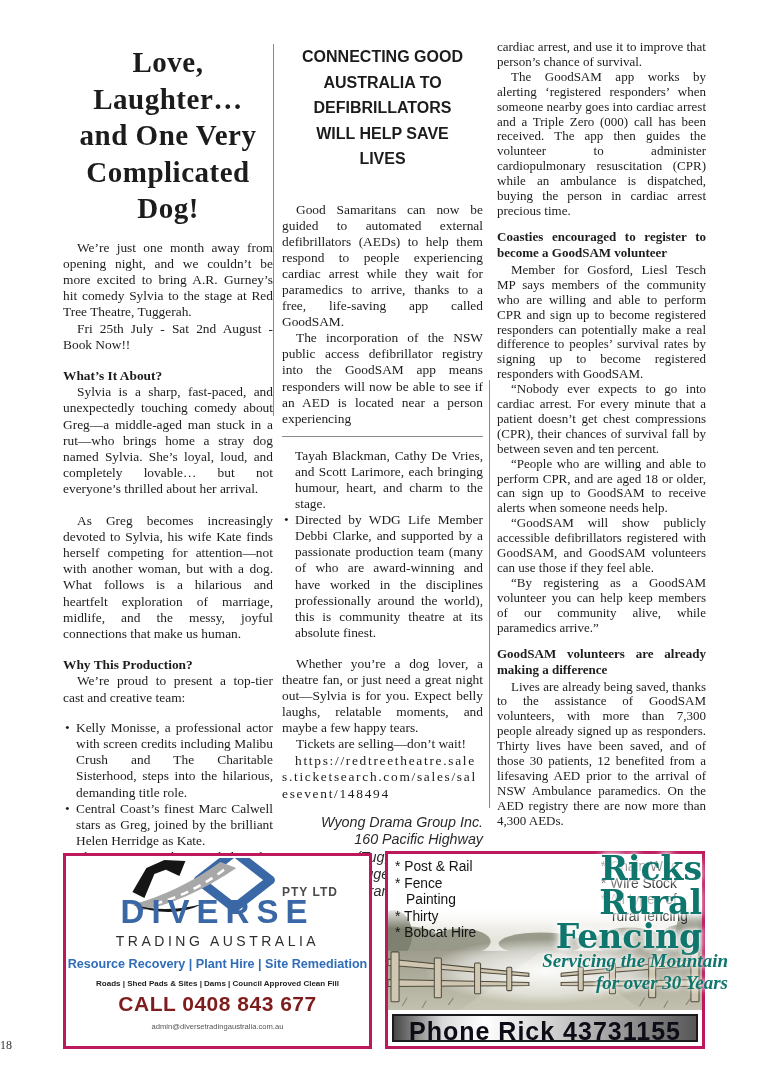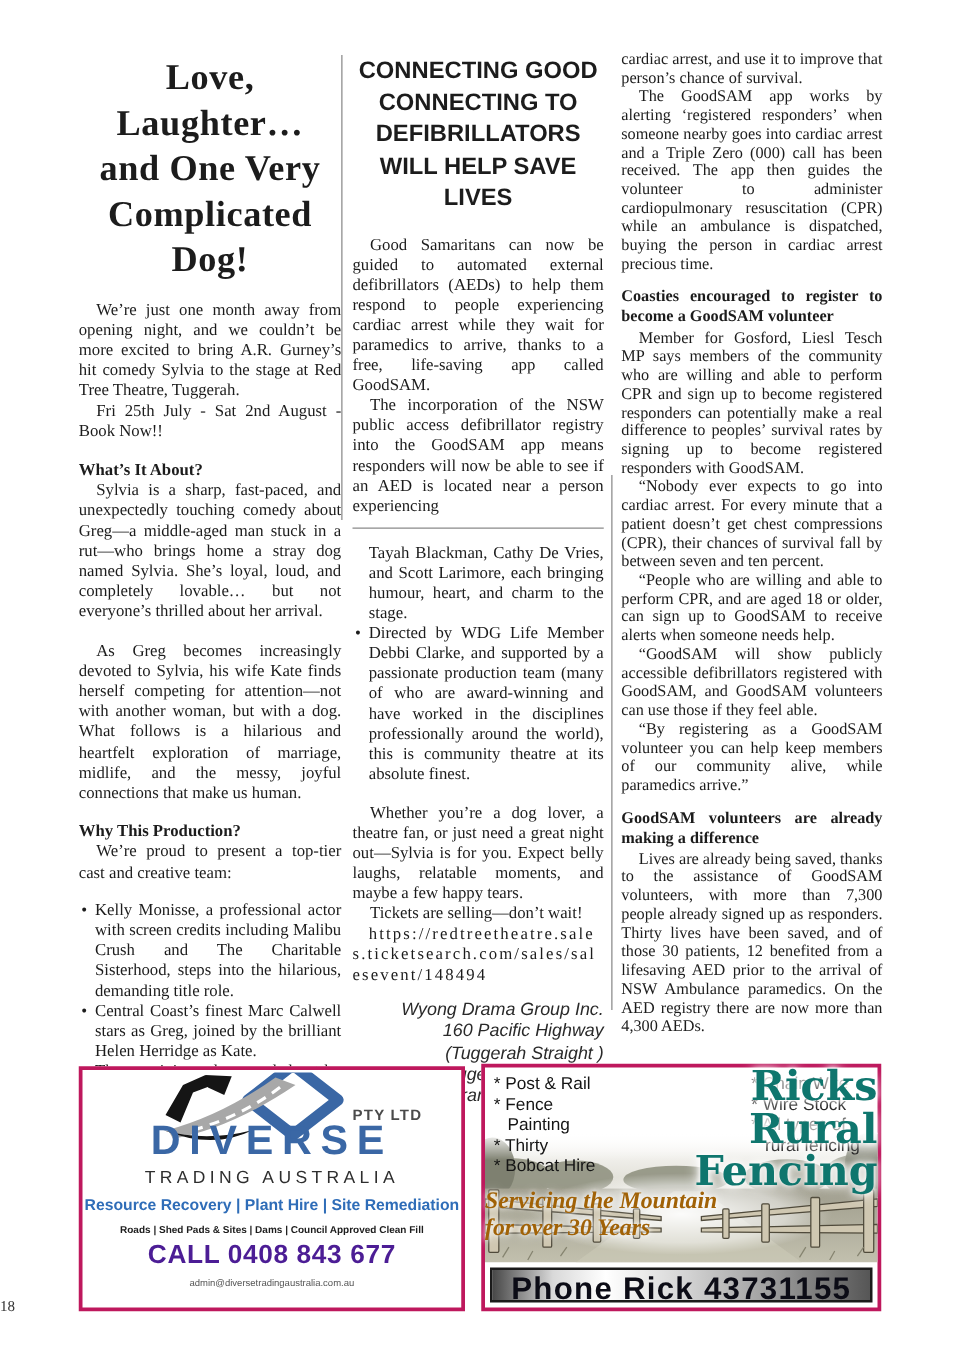--- a/index.html
+++ b/index.html
@@ -16,21 +16,21 @@
   .indent { text-indent:14px; }
   .noindent { text-indent:0; }
   .sp { margin-top:15px !important; }
   .stretch { text-align-last:justify; }
   .article-title {
     font-weight:bold; font-size:29px; line-height:36.5px; text-align:center;
     margin-bottom:13px; letter-spacing:0.5px;
   }
   .mid-title {
     font-family:"Liberation Sans", sans-serif; font-weight:bold;
-    font-size:19px; line-height:25.5px; text-align:center; margin-bottom:16px;
+    font-size:16px; line-height:25.5px; text-align:center; margin-bottom:30px;
   }
   .subhead  { font-weight:bold; margin-top:15px; }
   .subhead2 { font-weight:bold; margin-top:10px; margin-bottom:2px; line-height:16px; }
   .bullets { margin-top:14px; }
   .bullet { position:relative; padding-left:13px; text-align:justify; }
   .bullet::before { content:"\2022"; position:absolute; left:2px; }
   .bullet-cont { padding-left:13px; text-align:justify; }
   .hrule-inline { height:1px; background:#8a8a8a; margin:9px 0 11px 0; }
   .vrule { position:absolute; width:1px; background:#8a8a8a; }
   .vrule-a { left:273px; top:44px; height:372px; }
@@ -51,42 +51,43 @@
   .ad-diverse > div { position:absolute; width:100%; text-align:center; font-family:"Liberation Sans", sans-serif; }
   .dlogo { position:absolute; left:50%; top:2px; transform:translateX(-52%); }
   .dpty {
     width:auto !important; left:216px; top:29px; font-weight:bold; font-size:12px;
     letter-spacing:1px; color:#4a4a4a;
   }
   .dname { top:37px; color:#3a67a5; font-weight:bold; font-size:33px; letter-spacing:7px; }
   .dsub  { top:77px; color:#2e2e2e; font-size:14px; letter-spacing:3.5px; }
   .dservices { top:101px; color:#2f6db8; font-weight:bold; font-size:12.6px; }
   .dservices2 { top:123px; color:#1d1d1d; font-weight:bold; font-size:8px; }
-  .dcall { top:136px; color:#4c1d95; font-weight:bold; font-size:21px; letter-spacing:0.5px; }
+  .dcall { top:136px; color:#7f1d1d; font-weight:bold; font-size:21px; letter-spacing:0.5px; }
   .demail { top:166px; color:#555; font-size:7.6px; }
 
   
   .ad-ricks { left:385px; top:851px; width:320px; height:198px; }
   .ricks-photo { position:absolute; left:0; top:52px; width:100%; height:104px; }
   .ricks-list {
     position:absolute; top:5px; font-family:"Liberation Sans", sans-serif;
     font-size:13.8px; line-height:16.5px; color:#141414;
   }
   .ricks-list-left  { left:7px;  width:84px; }
   .ricks-list-right { right:5px; width:96px; }
   .ricks-item { padding-left:11px; text-indent:-11px; }
   .ricks-title {
     position:absolute; left:0; top:-2px; width:100%; text-align:right;
     font-family:"DejaVu Serif", serif; font-weight:bold; font-size:33px; line-height:34px;
     color:#0f766e; text-shadow:0 0 4px #fff, 0 0 8px #fff, 0 0 12px #fff;
   }
   .ricks-tagline {
-    position:absolute; left:0; top:96px; width:100%; text-align:left;
-    font-style:italic; font-weight:bold; font-size:19px; line-height:22px; color:#a16207;
+    position:absolute; left:0; top:96px; width:100%; text-align:right;
+    font-style:italic; font-weight:bold; font-size:19px; line-height:22px; color:#0f766e;
     text-shadow:0 0 4px #fff, 0 0 9px #fff;
+    padding-left:26px;
   }
   .ricks-phonebar {
     position:absolute; left:4px; right:4px; bottom:4px; height:28px;
     border:2px solid #1a1a1a; box-sizing:border-box;
     background:linear-gradient(90deg,#474747 0%,#d9d9d9 16%,#ffffff 30%,#d2d2d2 52%,#9d9d9d 74%,#565656 100%);
     font-family:"Liberation Sans", sans-serif; font-weight:bold; font-size:25px;
     line-height:31px; text-align:center; color:#0c0c16; letter-spacing:1px;
   }
 </style>
 </head>
@@ -115,21 +116,21 @@
     <div class="bullets">
       <div class="bullet">Kelly Monisse, a professional actor with screen credits including Malibu Crush and The Charitable Sisterhood, steps into the hilarious, demanding title role.</div>
       <div class="bullet">Central Coast’s finest Marc Calwell stars as Greg, joined by the brilliant Helen Herridge as Kate.</div>
       <div class="bullet stretch">The remaining roles rounded out by</div>
     </div>
   </div>
 
   <div class="col col-mid">
     <div class="mid-title">
       <div>CONNECTING GOOD</div>
-      <div>CONNECTING TO</div>
+      <div>AUSTRALIA TO</div>
       <div>DEFIBRILLATORS</div>
       <div>WILL HELP SAVE</div>
       <div>LIVES</div>
     </div>
     <p class="indent">Good Samaritans can now be guided to automated external defibrillators (AEDs) to help them respond to people experiencing cardiac arrest while they wait for paramedics to arrive, thanks to a free, life-saving app called GoodSAM.</p>
     <p class="indent stretch">The incorporation of the NSW public access defibrillator registry into the GoodSAM app means responders will now be able to see if an AED is located near a person experiencing</p>
     <div class="hrule-inline"></div>
     <div class="bullet-cont stretch">Tayah Blackman, Cathy De Vries, and Scott Larimore, each bringing humour, heart, and charm to the stage.</div>
     <div class="bullet">Directed by WDG Life Member Debbi Clarke, and supported by a passionate production team (many of who are award-winning and have worked in the disciplines professionally around the world), this is community theatre at its absolute finest.</div>
     <p class="indent sp">Whether you’re a dog lover, a theatre fan, or just need a great night out—Sylvia is for you.  Expect belly laughs, relatable moments, and maybe a few happy tears.</p>

